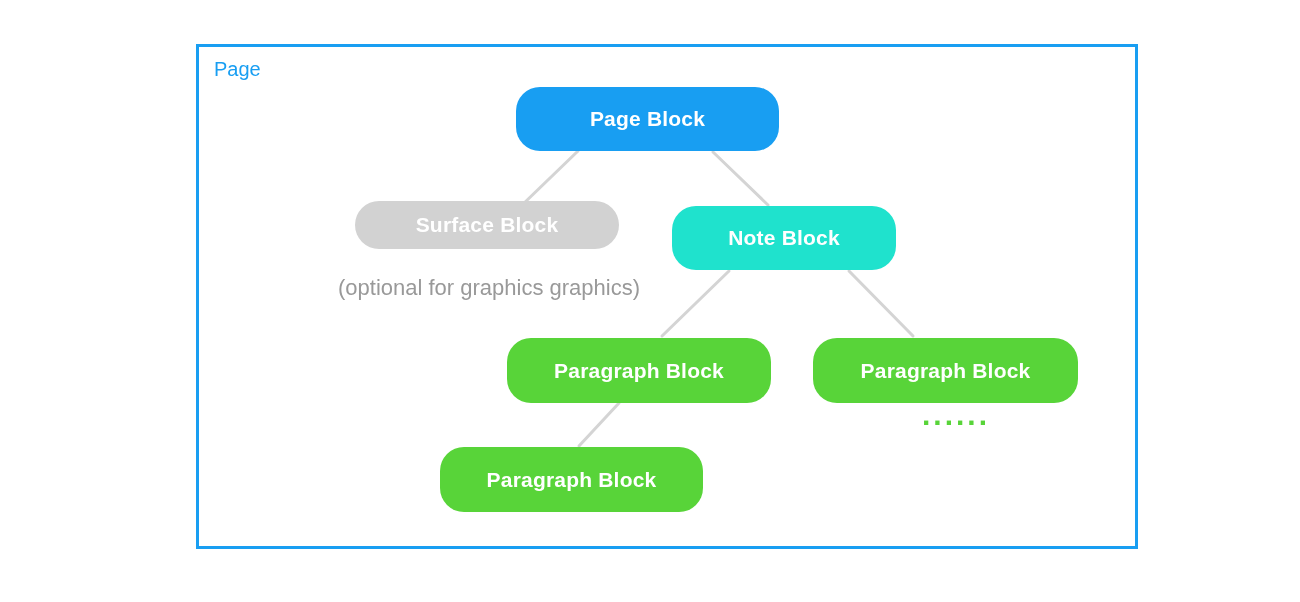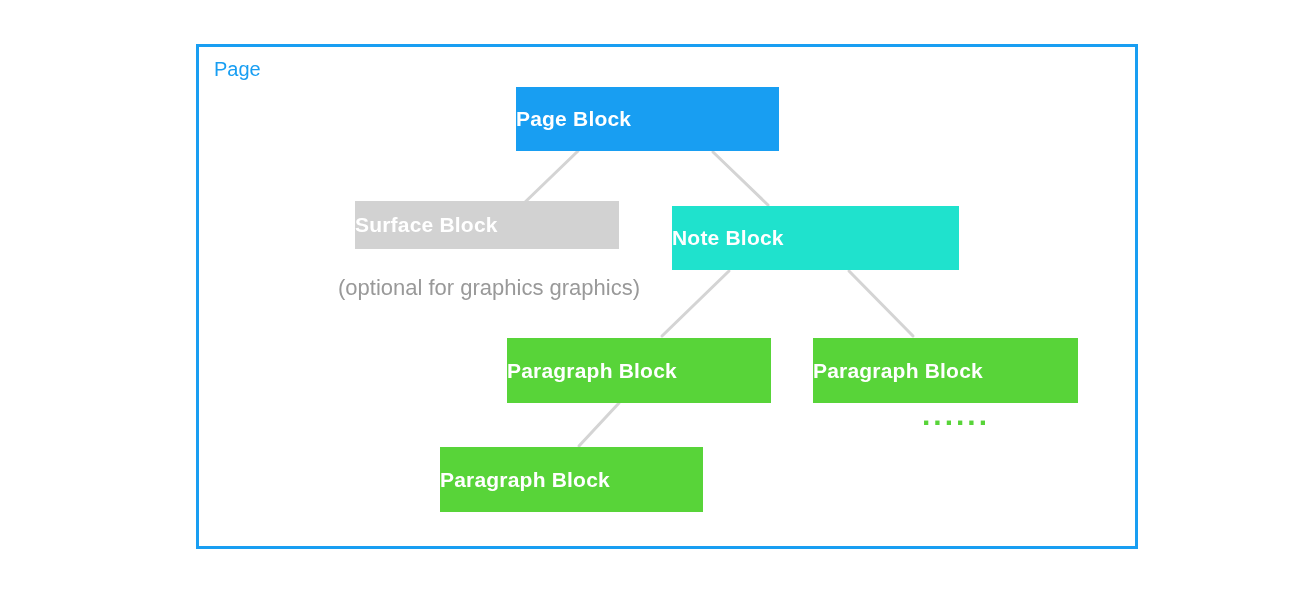--- a/index.html
+++ b/index.html
@@ -22,26 +22,26 @@
     background:#FFFFFF;
     margin-left:16px;
   }
   .frame-label{
     position:absolute;left:15px;top:11px;
     font-size:20px;color:var(--frame-blue);font-weight:400;
   }
   .edges{position:absolute;left:0;top:0;width:936px;height:499px;}
   .edges line{stroke:var(--connector-gray);stroke-width:3;stroke-linecap:round;}
   .node{
-    position:absolute;display:flex;align-items:center;justify-content:flex-start;
-    color:var(--label-white);font-weight:bold;font-size:21px;letter-spacing:0.2px;
+    position:absolute;display:flex;align-items:center;justify-content:center;
+    color:var(--label-white);font-weight:bold;font-size:21px;letter-spacing:0.2px;border-radius:24px;
   }
   .node-page{left:317px;top:40px;width:263px;height:64px;background:var(--page-block-blue);}
   .node-surface{left:156px;top:154px;width:264px;height:48px;background:var(--surface-gray);}
-  .node-note{left:473px;top:159px;width:287px;height:64px;background:var(--note-block-cyan);}
+  .node-note{left:473px;top:159px;width:224px;height:64px;background:var(--note-block-cyan);}
   .node-para-left{left:308px;top:291px;width:264px;height:65px;background:var(--paragraph-green);}
   .node-para-right{left:614px;top:291px;width:265px;height:65px;background:var(--paragraph-green);}
   .node-para-bottom{left:241px;top:400px;width:263px;height:65px;background:var(--paragraph-green);}
   .caption{
     position:absolute;left:130px;top:228px;width:320px;text-align:center;
     font-size:22px;color:var(--caption-gray);font-weight:400;
   }
   .dots{
     position:absolute;left:690px;top:350px;width:134px;height:36px;line-height:36px;
     text-align:center;font-size:30px;font-weight:bold;letter-spacing:3px;

